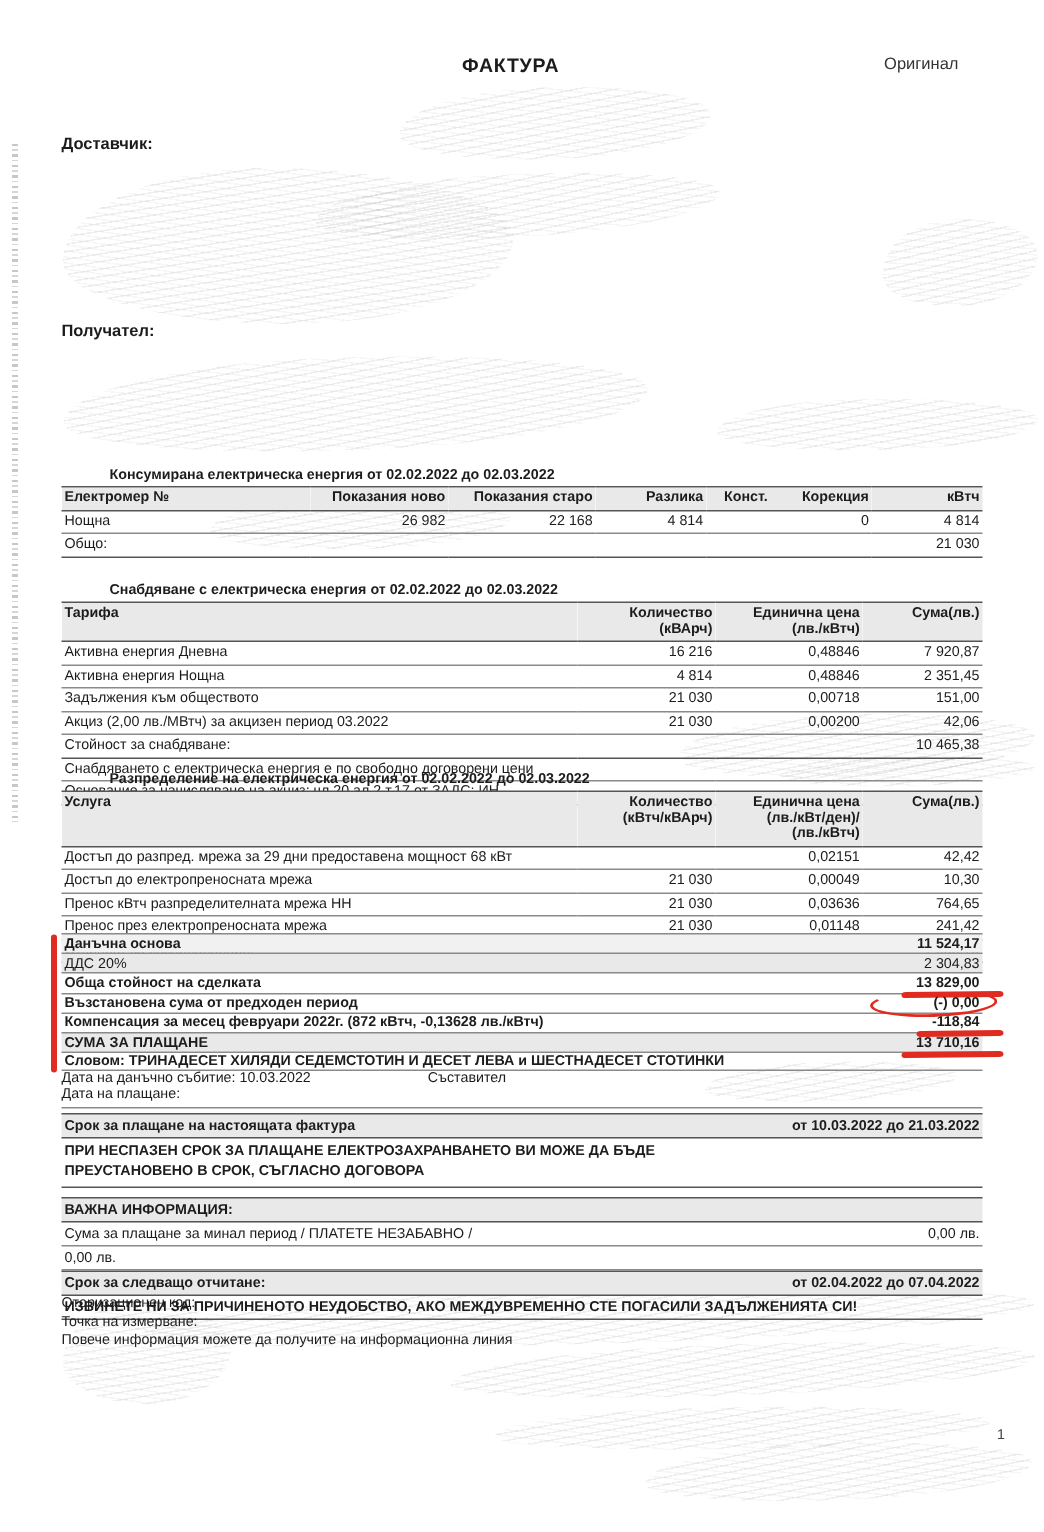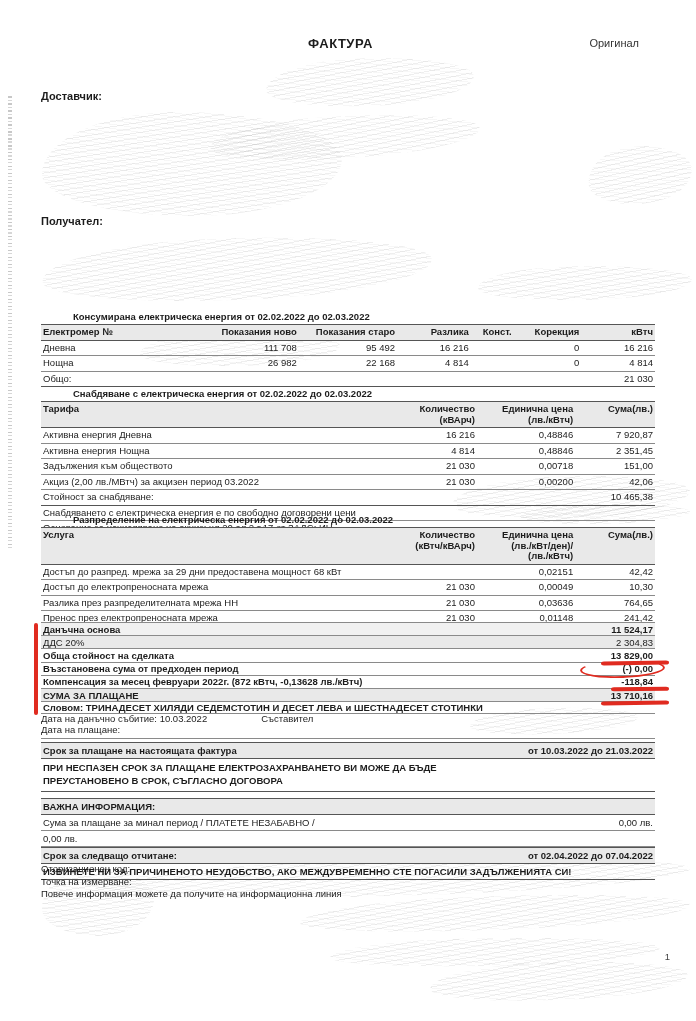--- a/index.html
+++ b/index.html
@@ -56,21 +56,21 @@
     background:var(--red); border-radius:3px/2px; transform:rotate(-0.7deg);
   }
   .o-red::before {
     content:""; position:absolute; left:-42px; right:-12px; top:-3px; bottom:-4px;
     border:2.5px solid var(--red); border-top-color:transparent; border-radius:50%; transform:rotate(-2deg);
   }
 
   
   .dates { border-bottom:1px solid var(--line); padding-bottom:3px; }
   .dates .row1 { display:flex; }
-  .composer { margin-left:54px; }
+  .composer { margin-left:78px; }
 
   
   .grayrow { display:flex; justify-content:space-between; font-weight:bold; background:var(--gray-bg);
              border-top:1px solid var(--line-dark); border-bottom:1px solid var(--line-dark); padding:2px; }
   .warn { font-weight:bold; padding:2px; line-height:13px; border-bottom:1px solid var(--line-dark); padding-bottom:4px; }
   .inforow { display:flex; justify-content:space-between; padding:2px; border-bottom:1px solid var(--line); }
   .apology { font-weight:bold; padding:2px; border-bottom:1px solid var(--line-dark); }
 
   .pagenum { position:absolute; right:26px; top:951px; font-size:9.5px; color:#444; }
 </style>
@@ -128,29 +128,20 @@
           <th>Показания ново</th>
           <th>Показания старо</th>
           <th>Разлика</th>
           <th>Конст.</th>
           <th>Корекция</th>
           <th>кВтч</th>
         </tr>
       </thead>
       <tbody>
         <tr>
-          <td>Дневна</td>
-          <td>111 708</td>
-          <td>95 492</td>
-          <td>16 216</td>
-          <td></td>
-          <td>0</td>
-          <td>16 216</td>
-        </tr>
-        <tr>
           <td>Нощна</td>
           <td>26 982</td>
           <td>22 168</td>
           <td>4 814</td>
           <td></td>
           <td>0</td>
           <td>4 814</td>
         </tr>
         <tr class="total-row">
           <td>Общо:</td>
@@ -241,21 +232,21 @@
           <td>0,02151</td>
           <td>42,42</td>
         </tr>
         <tr>
           <td>Достъп до електропреносната мрежа</td>
           <td>21 030</td>
           <td>0,00049</td>
           <td>10,30</td>
         </tr>
         <tr>
-          <td>Разлика през разпределителната мрежа НН</td>
+          <td>Пренос кВтч разпределителната мрежа НН</td>
           <td>21 030</td>
           <td>0,03636</td>
           <td>764,65</td>
         </tr>
         <tr>
           <td>Пренос през електропреносната мрежа</td>
           <td>21 030</td>
           <td>0,01148</td>
           <td>241,42</td>
         </tr>

